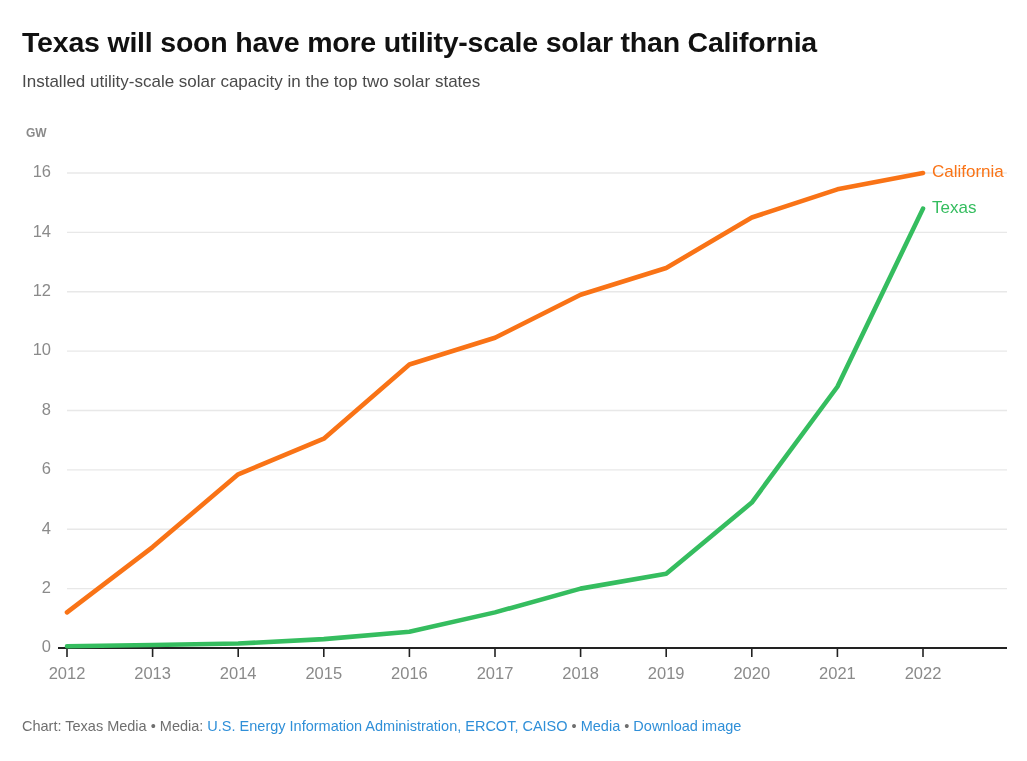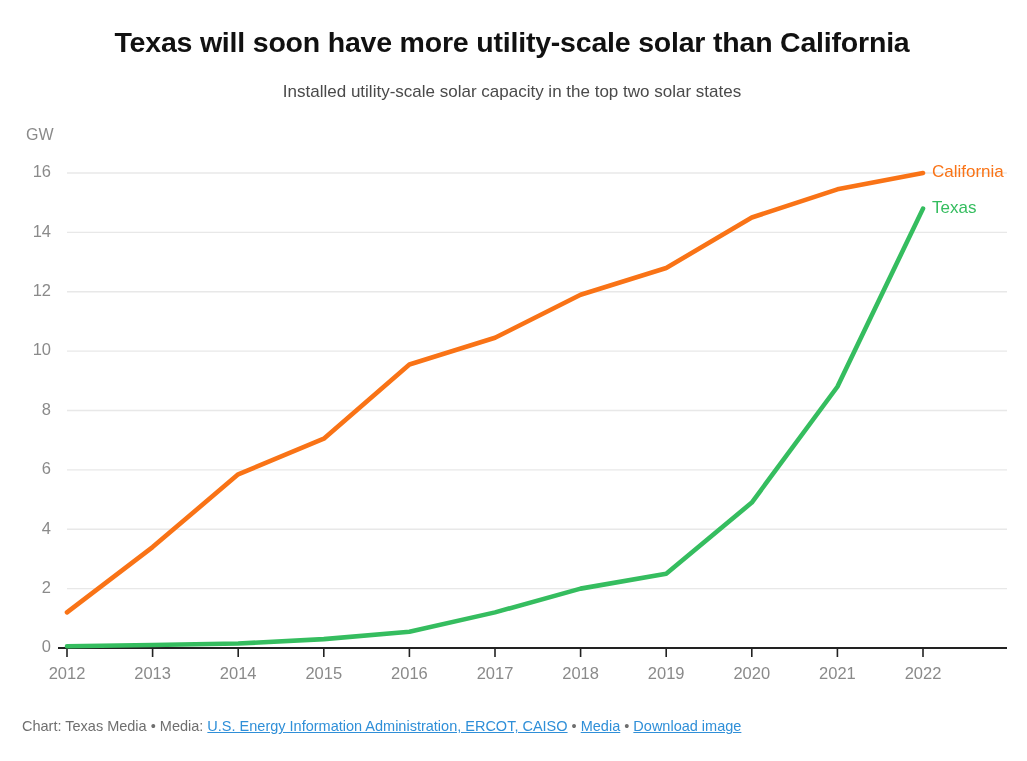--- a/index.html
+++ b/index.html
@@ -21,53 +21,53 @@
     height: 761px;
     box-sizing: border-box;
   }
 
   
   .header {
     position: absolute;
     left: 22px;
     top: 26px;
     width: 980px;
-    text-align: center;
   }
   .chart-title {
     font-size: 28.5px;
     font-weight: bold;
     color: #111111;
     letter-spacing: -0.2px;
     line-height: 1.15;
     margin: 0;
     white-space: nowrap;
   }
   .chart-subtitle {
     font-size: 17px;
     font-weight: normal;
     color: #4a4a4a;
-    margin: 23px 0 0 0;
+    margin: 13px 0 0 0;
     line-height: 1.2;
   }
 
   
   .plot-wrap {
     position: absolute;
     left: 0;
     top: 126px;
     width: 1027px;
     height: 570px;
   }
   .yunit {
     position: absolute;
     left: 26px;
     top: 0px;
-    font-size: 16px;
+    font-size: 12px;
     color: #8a8a8a;
+    font-weight: bold;
   }
   svg.chart {
     position: absolute;
     left: 0;
     top: 0;
     width: 1027px;
     height: 570px;
     display: block;
   }
   .gridline {
@@ -112,21 +112,20 @@
     position: absolute;
     left: 22px;
     top: 718px;
     font-size: 14.5px;
     color: #6f6f6f;
     white-space: nowrap;
   }
   .footer a,
   .footer .link {
     color: #2f8fd8;
-    text-decoration: underline;
     cursor: pointer;
   }
   .footer .sep {
     color: #6f6f6f;
     text-decoration: none;
   }
 </style>
 </head>
 <body>
 

